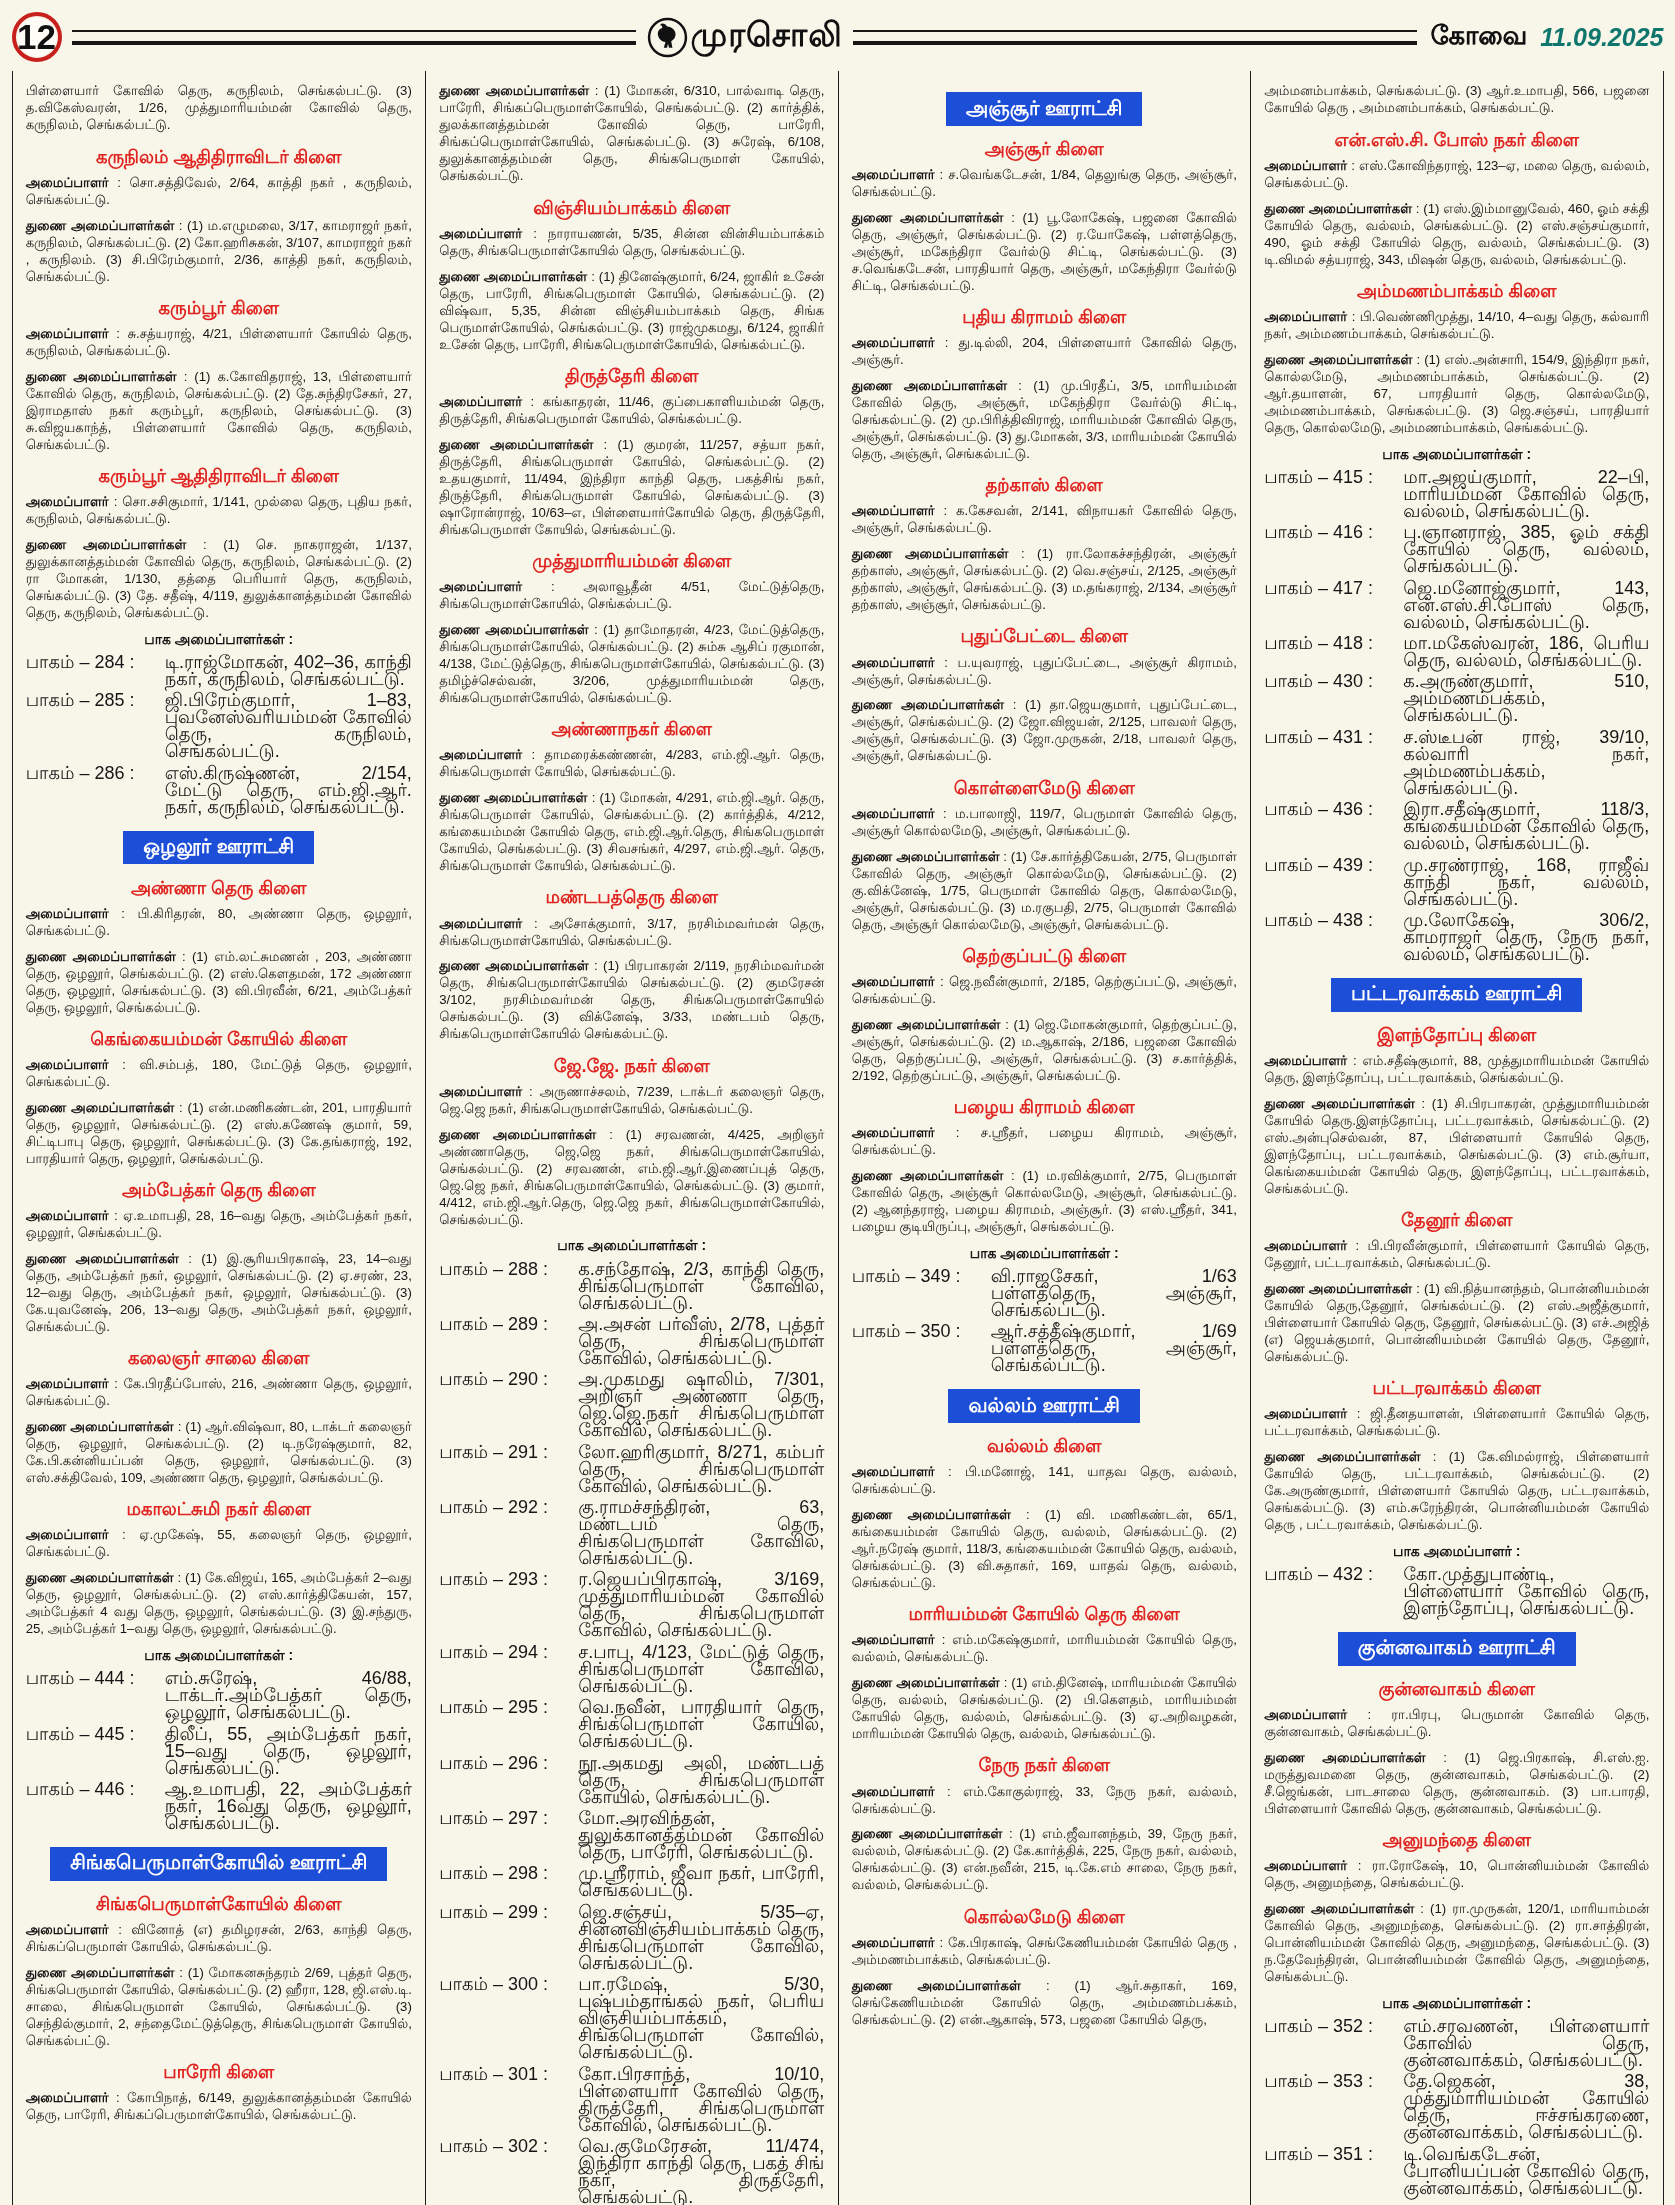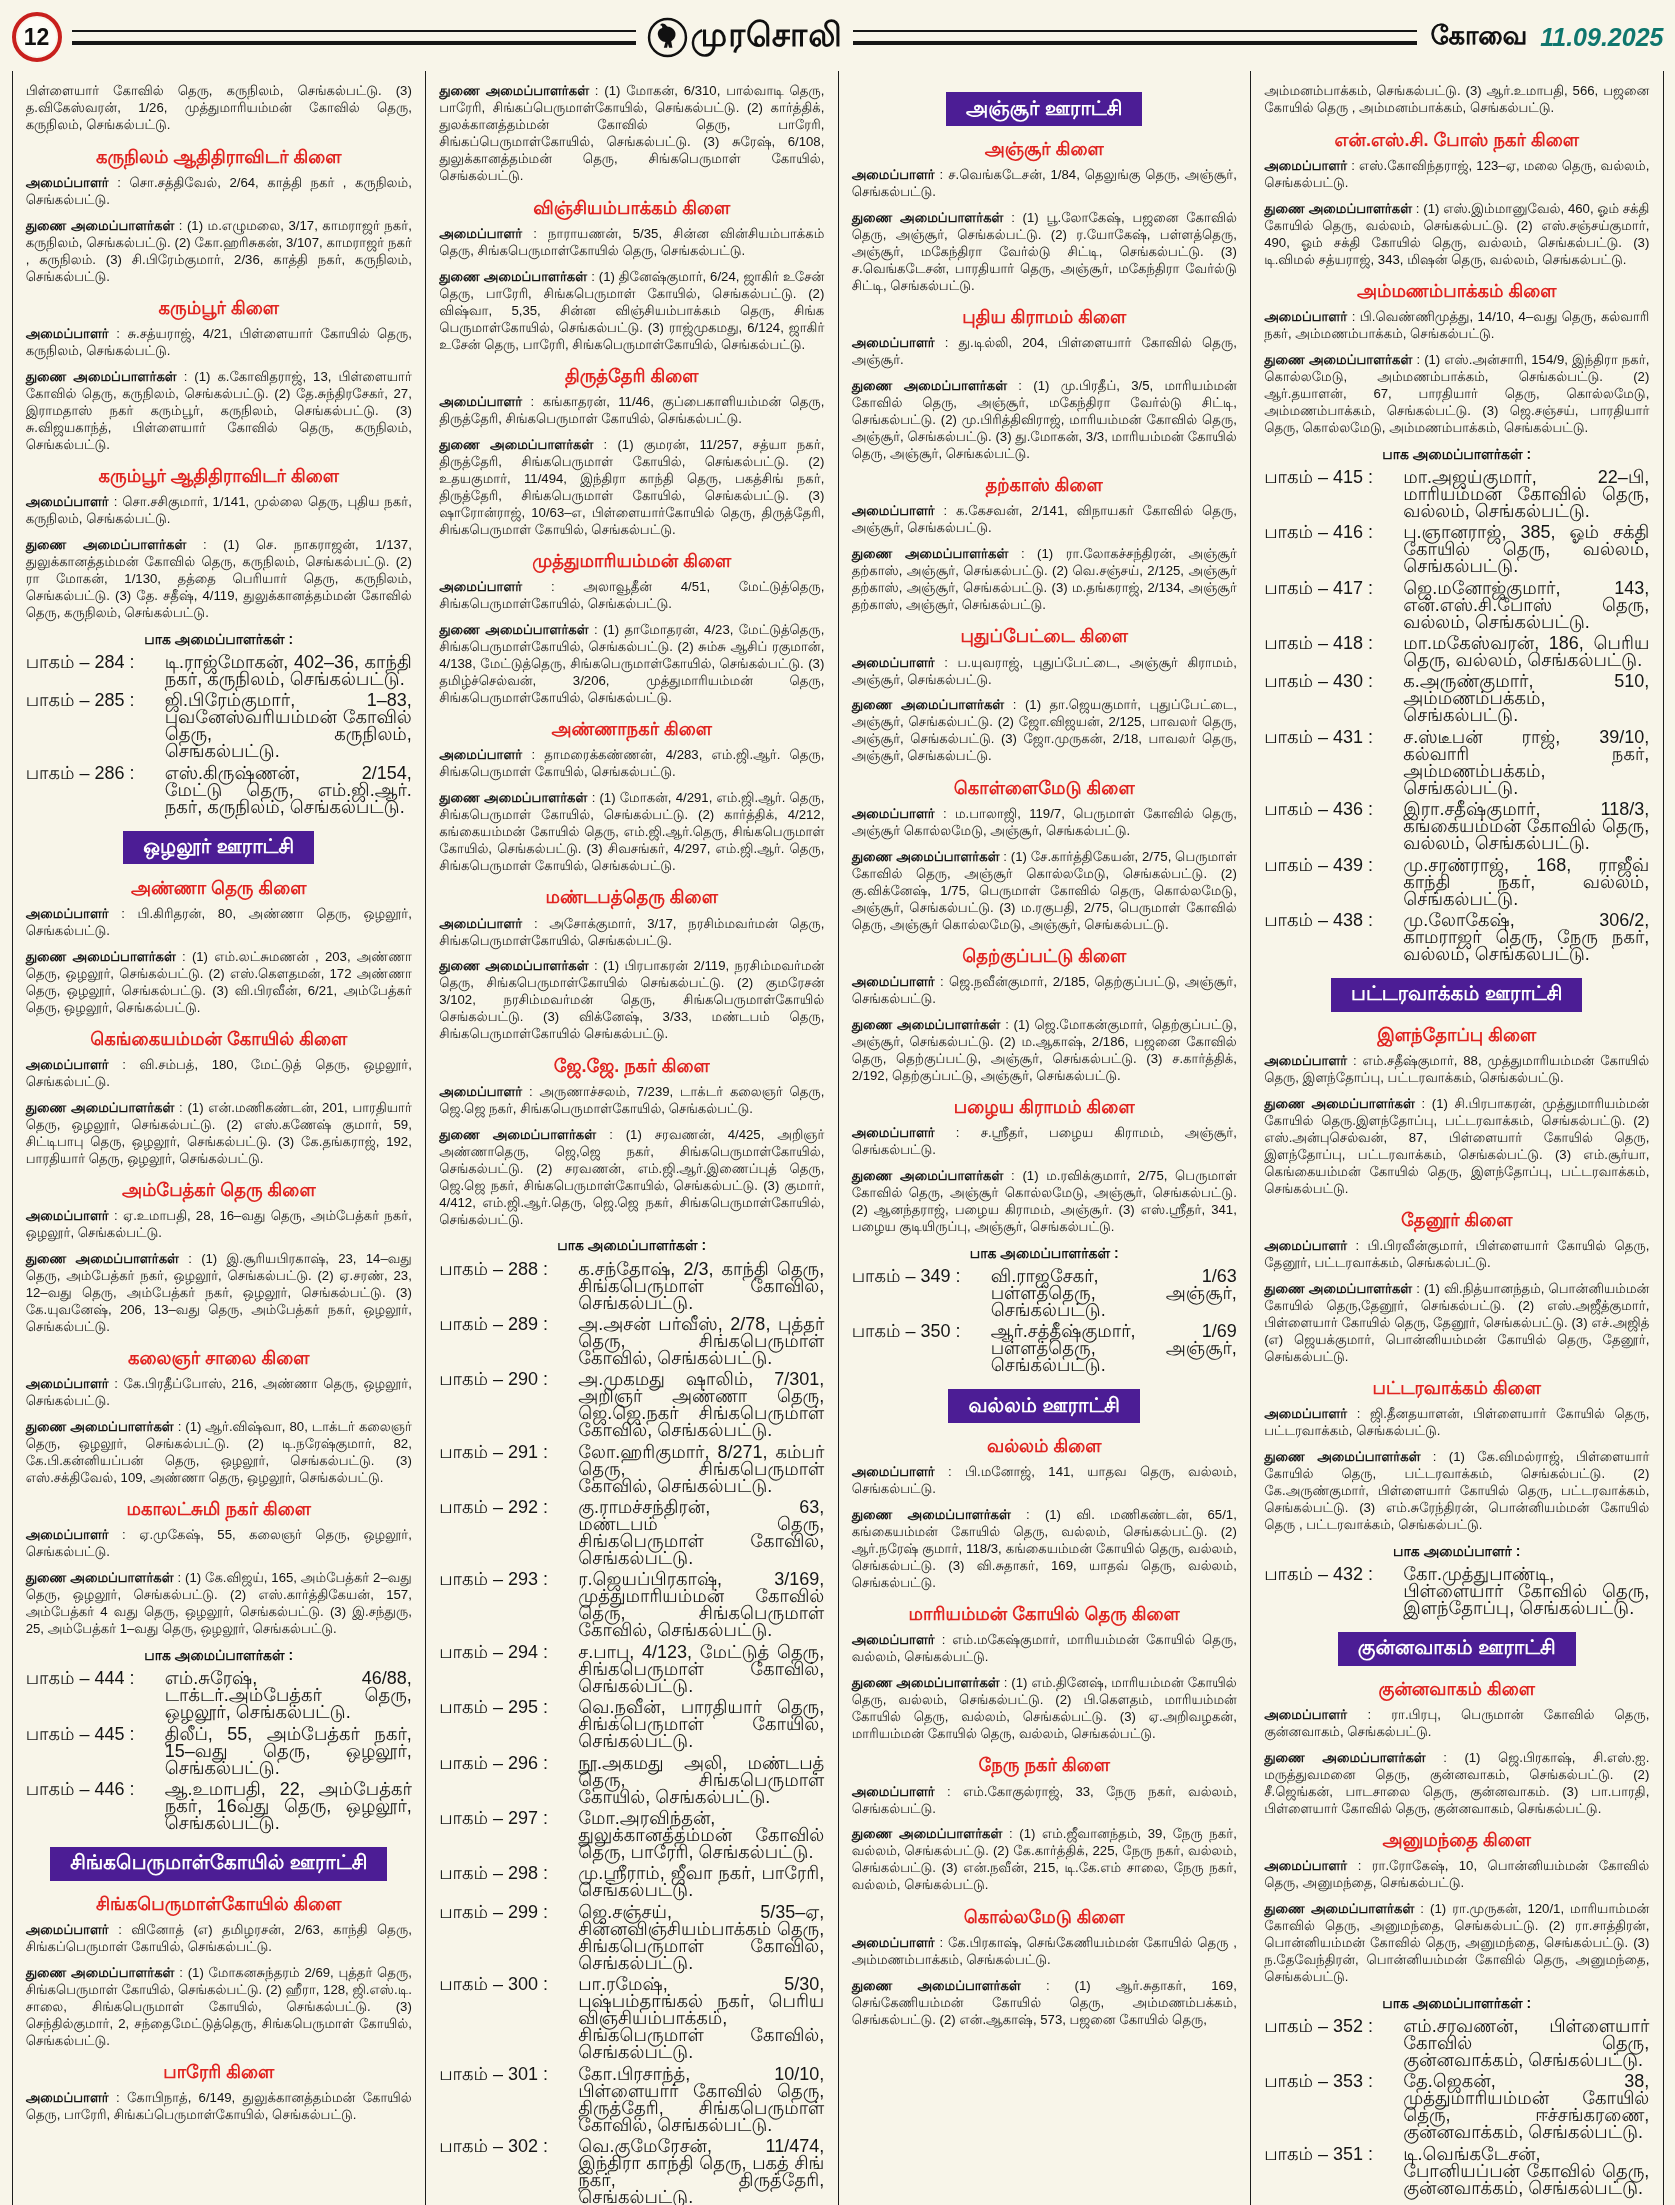--- a/index.html
+++ b/index.html
@@ -2,39 +2,39 @@
 <html style="font-size:7px"><head>
 <meta charset="utf-8">
 <style>
   html,body{margin:0;padding:0;background:#555;}
   .page{position:relative;width:1675px;height:2617px;background:#f8f5e9;
         font-family:"Liberation Sans","DejaVu Sans",sans-serif;color:#151515;overflow:hidden;}
   
   .masthead{display:flex;align-items:center;height:66px;padding:4.4px 11.5px 0 11.5px;}
   .pgnum{flex:0 0 auto;width:42px;height:42px;border:4px solid #c8201d;border-radius:50%;
          box-shadow:0 0 0 1.8px #f8f5e9 inset;display:flex;align-items:center;justify-content:center;
-         font-size:23px;font-weight:bold;color:#111;background:#fdfcf6;}
+         font-size:35px;font-weight:bold;color:#111;background:#fdfcf6;}
   .mrule{flex:1 1 auto;height:8.8px;border-top:2.2px solid #161616;border-bottom:4.9px solid #161616;margin:0 10.6px;}
   .logo{flex:0 0 auto;display:flex;align-items:center;gap:3px;}
   .logo .badge{width:41px;height:41px;}
   .logo .title{font-size:33px;font-weight:bold;letter-spacing:0.9px;color:#101010;}
   .edition{flex:0 0 auto;font-size:25.6px;font-weight:bold;margin:0 13.2px 0 2.6px;color:#101010;
            text-shadow:0.4px 0.4px 0 #777;}
   .mdate{flex:0 0 auto;font-size:25px;font-weight:bold;color:#0f766e;font-style:italic;}
   
   .frame{position:absolute;top:71px;left:11.5px;right:11.5px;bottom:6.2px;
          border-left:1.8px solid #1d1d1d;border-right:1.8px solid #1d1d1d;border-bottom:1.8px solid #1d1d1d;
          display:grid;grid-template-columns:1fr 1fr 1fr 1fr;}
   .col{padding:6.2px 13.2px 8.8px 13.2px;overflow:hidden;}
   .col+.col{border-left:1.8px solid #1d1d1d;}
   .col p.body{font-size:13.2px;line-height:17px;text-align:justify;margin:5.3px 0 8.8px 0;}
   .col p.body .lbl{font-weight:bold;}
   .kilai{color:#e02420;font-size:18px;font-weight:bold;text-align:center;margin:13.2px 0 6.2px 0;line-height:21px;}
   .boxwrap{text-align:center;margin:15px 0 4.4px 0;}
-  .urbox{display:inline-block;background:#4c1d95;color:#ffffff;font-size:20px;font-weight:bold;
+  .urbox{display:inline-block;background:#1d4ed8;color:#ffffff;font-size:20px;font-weight:bold;
          padding:4.4px 20px 6.2px 20px;line-height:23px;}
   .centerbold{font-size:14px;font-weight:bold;text-align:center;margin:9.7px 0 5.3px 0;}
   .part{display:flex;font-size:18px;line-height:17px;margin:4.4px 0;}
   .part .plabel{flex:0 0 139px;white-space:nowrap;}
   .part .ptext{flex:1 1 auto;text-align:justify;}
 </style>
 </head>
 <body>
 
 <div class="page">

